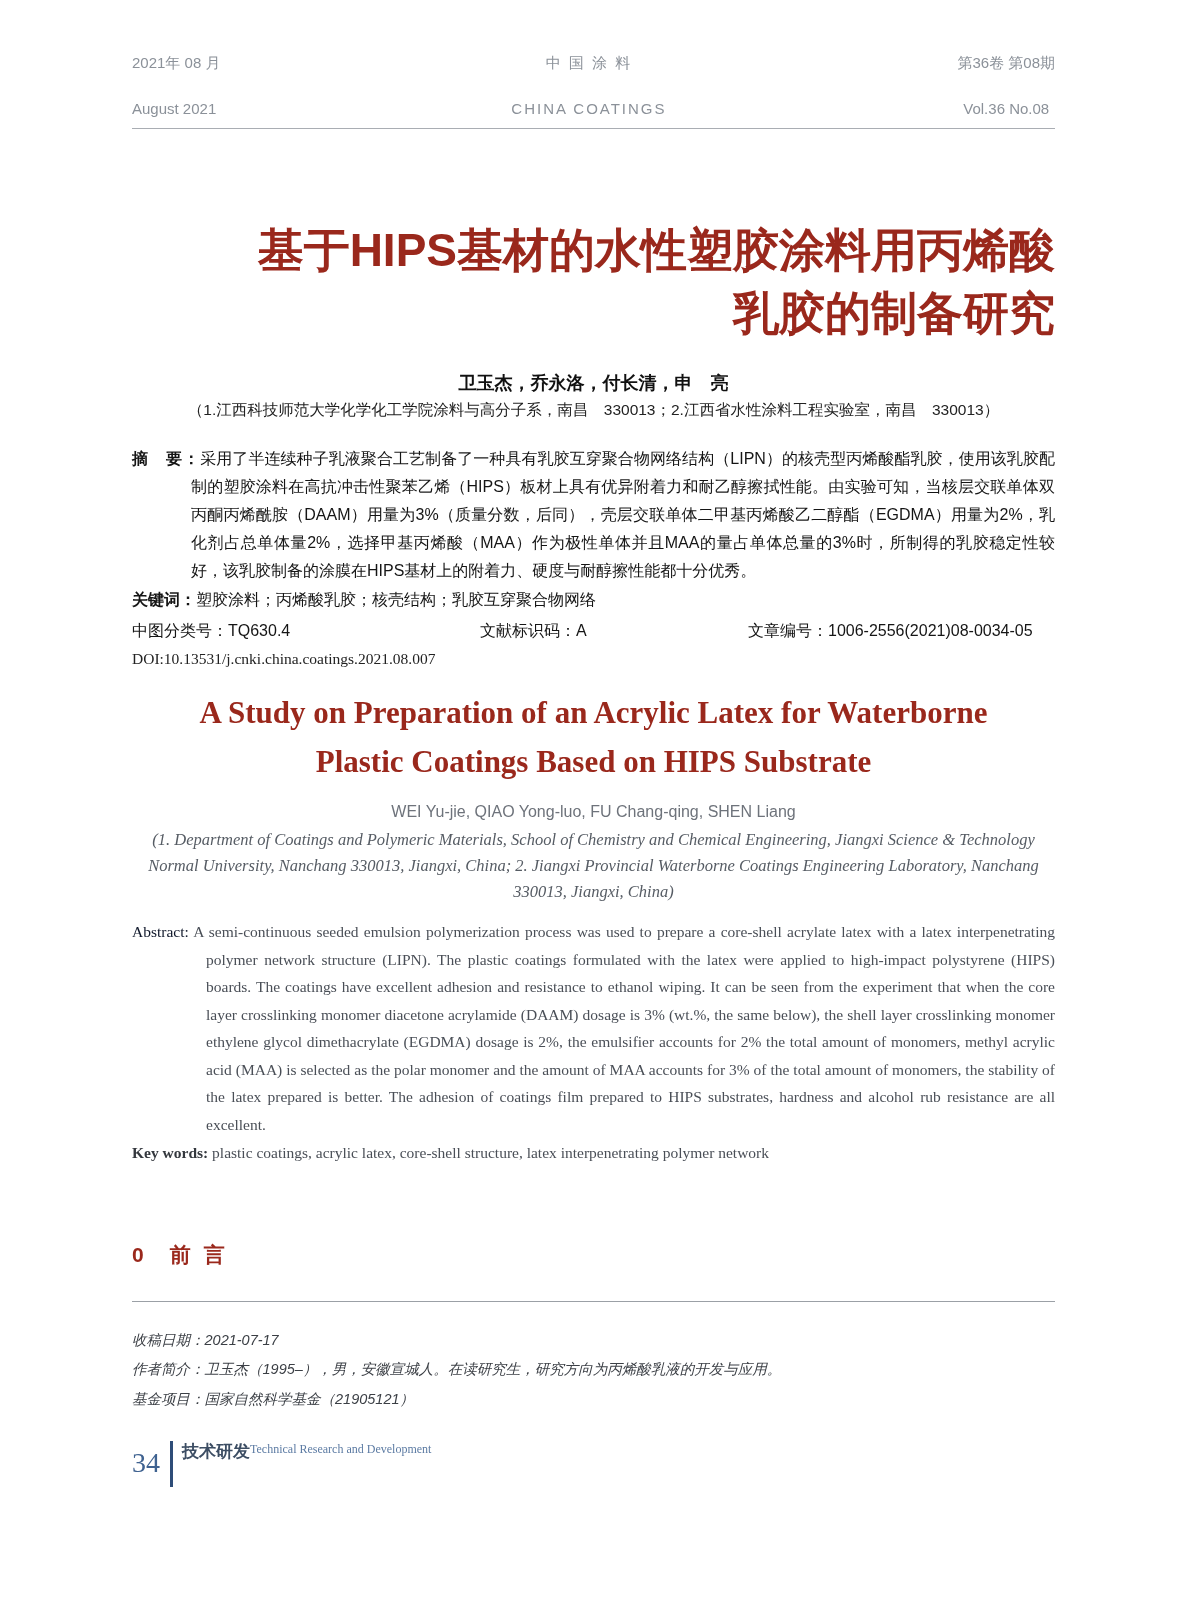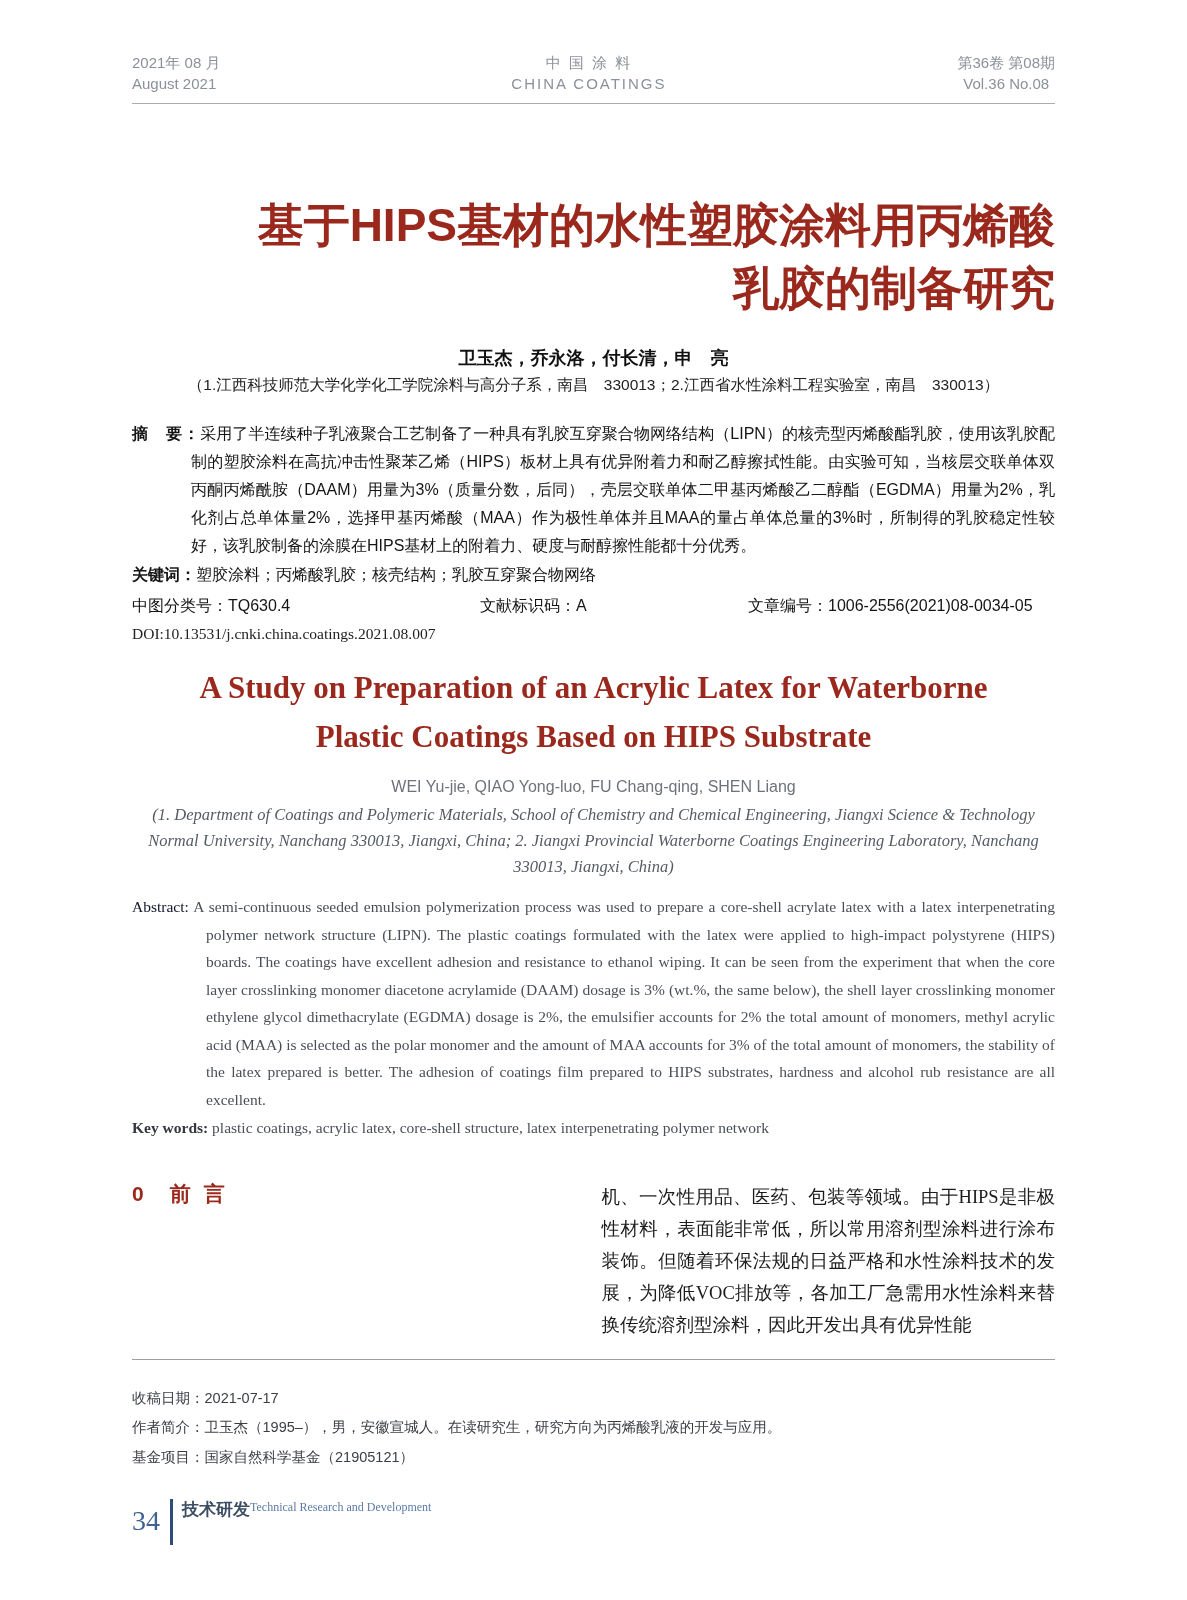--- a/index.html
+++ b/index.html
@@ -12,21 +12,21 @@
     overflow: hidden;
   }
   .page { width: 1187px; height: 1600px; padding: 52px 132px 0 132px; }
 
   
   .jheader {
     display: flex; justify-content: space-between; align-items: flex-end;
     color: #8b9199; font-size: 15px; line-height: 21px;
     border-bottom: 1px solid #a9adb3; padding-bottom: 9px;
   }
-  .jheader .col { display: flex; flex-direction: column; }
+  .jheader .col { display: flex; flex-direction: column; gap: 25px; }
   .jheader .c-left  { text-align: left; }
   .jheader .c-mid   { text-align: center; letter-spacing: 2px; }
   .jheader .c-right { text-align: center; }
 
   
   .title-zh {
     margin-top: 90px; text-align: right;
     color: #9a281c; font-weight: bold; font-size: 46px; line-height: 63px;
     font-family: "Liberation Sans", sans-serif;
   }
@@ -89,41 +89,41 @@
   .abs-en .lbl { font-weight: normal; color: #0f172a; font-style: normal; }
   .kw-en {
     margin-top: 1px;
     font-family: "Liberation Serif", serif;
     font-size: 15.5px; line-height: 27.5px; color: #4a4f57;
     padding-left: 84px; text-indent: -84px;
   }
   .kw-en .lbl { font-weight: bold; color: #34383e; }
 
   
-  .columns { margin-top: 36px; display: flex; gap: 16px; }
+  .columns { margin-top: 72px; display: flex; gap: 16px; }
   .colmn { flex: 1 1 0; }
   .sec-head {
     color: #9a281c; font-weight: bold; font-size: 21px;
     font-family: "Liberation Sans", sans-serif;
     margin-bottom: 14px; margin-top: 2px;
   }
   .sec-head .num { margin-right: 26px; }
   .sec-head .ttl { letter-spacing: 0.62em; }
   .body-p {
     font-family: "Liberation Serif", serif;
     font-size: 18.5px; line-height: 32px; text-align: justify; color: #1c1c1c;
   }
   .body-p.indent { text-indent: 2em; }
   .body-p sup { font-size: 11px; line-height: 0; }
   .colmn.right { padding-top: 3px; }
 
   
   .footnotes {
     margin-top: 18px; border-top: 1px solid #9ba0a6; padding-top: 24px;
-    font-size: 14.5px; line-height: 29.5px; color: #3b3f45;
+    font-size: 14.5px; line-height: 29.5px; color: #3b3f45; font-style: italic;
   }
 
   
   .pfooter { margin-top: 27px; display: flex; align-items: flex-start; }
   .pfooter .pageno {
     font-family: "Liberation Serif", serif;
     font-size: 28px; color: #3f6290; margin-right: 10px; line-height: 1;
     padding-top: 8px;
   }
   .pfooter .vbar { width: 3px; height: 46px; background: #2e4d78; margin-right: 9px; }
@@ -184,23 +184,20 @@
 
   <p class="abs-en"><span class="lbl">Abstract:</span> <span>A semi-continuous seeded emulsion polymerization process was used to prepare a core-shell acrylate latex with a latex interpenetrating polymer network structure (LIPN). The plastic coatings formulated with the latex were applied to high-impact polystyrene (HIPS) boards. The coatings have excellent adhesion and resistance to ethanol wiping. It can be seen from the experiment that when the core layer crosslinking monomer diacetone acrylamide (DAAM) dosage is 3% (wt.%, the same below), the shell layer crosslinking monomer ethylene glycol dimethacrylate (EGDMA) dosage is 2%, the emulsifier accounts for 2% the total amount of monomers, methyl acrylic acid (MAA) is selected as the polar monomer and the amount of MAA accounts for 3% of the total amount of monomers, the stability of the latex prepared is better. The adhesion of coatings film prepared to HIPS substrates, hardness and alcohol rub resistance are all excellent.</span></p>
 
   <p class="kw-en"><span class="lbl">Key words:</span> <span>plastic coatings, acrylic latex, core-shell structure, latex interpenetrating polymer network</span></p>
 
   <div class="columns">
     <div class="colmn left">
       <div class="sec-head">
         <span class="num">0</span><span class="ttl">前言</span>
       </div>
-    </div>
-    <div class="colmn right">
-      <p class="body-p">机、一次性用品、医药、包装等领域。由于HIPS是非极性材料，表面能非常低，所以常用溶剂型涂料进行涂布装饰。但随着环保法规的日益严格和水性涂料技术的发展，为降低VOC排放等，各加工厂急需用水性涂料来替换传统溶剂型涂料，因此开发出具有优异性能</p>
     </div>
   </div>
 
   <div class="footnotes">
     <div>收稿日期：2021-07-17</div>
     <div>作者简介：卫玉杰（1995–），男，安徽宣城人。在读研究生，研究方向为丙烯酸乳液的开发与应用。</div>
     <div>基金项目：国家自然科学基金（21905121）</div>
   </div>
 
   <div class="pfooter">

